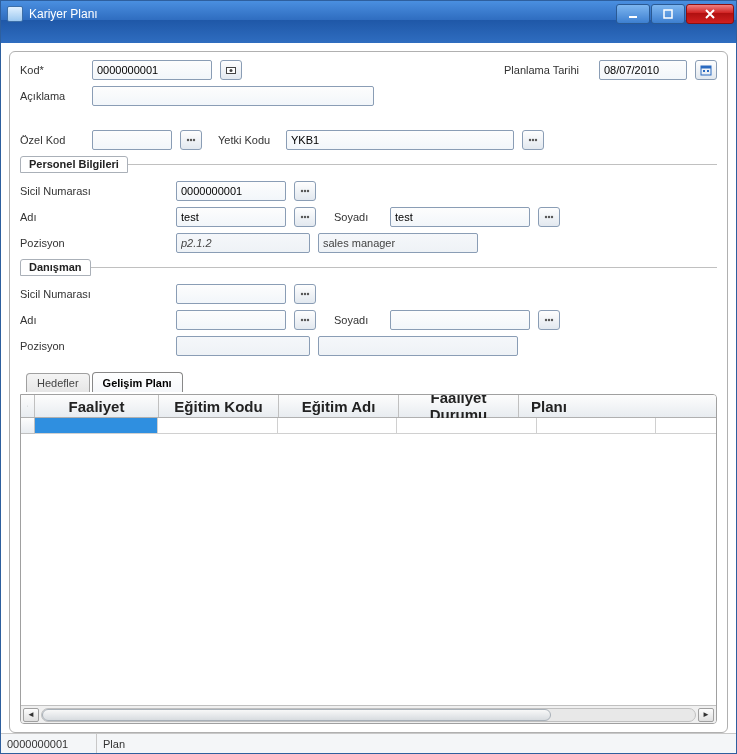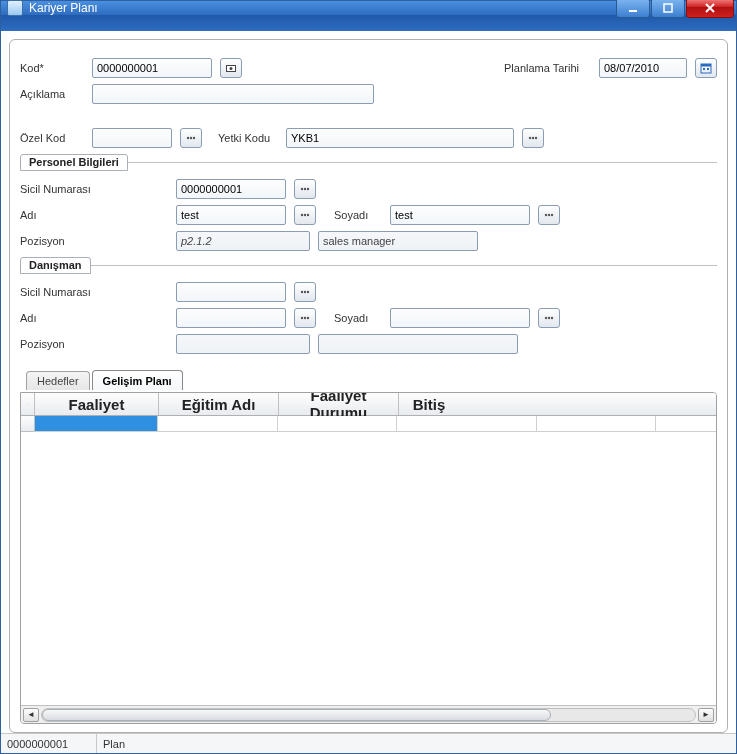--- a/index.html
+++ b/index.html
@@ -12,21 +12,21 @@
     overflow: hidden;
   }
   
   .window {
     width: 737px; height: 754px;
     border: 1px solid #2e5f9e;
     background: #fff;
     display: flex; flex-direction: column;
   }
   .titlebar {
-    height: 30px;
+    height: 42px;
     background: linear-gradient(to bottom,#4a8fe0 0%,#2f6dc0 45%,#1f58a8 46%,#2f6dc0 100%);
     display: flex; align-items: center;
     padding: 0 2px 16px 6px;
     color: #fff;
   }
   .titlebar .app-icon {
     width: 16px; height: 16px;
     background: linear-gradient(#e0f0ff,#9cc8f0);
     border: 1px solid #3d6fa8;
     border-radius: 2px;
@@ -55,21 +55,21 @@
     flex: 1;
     padding: 8px 8px 0 8px;
     display:flex; flex-direction:column;
     background:#fff;
     position:relative;
   }
   .panel {
     flex: 1;
     border: 1px solid #b0b0b0;
     border-radius: 6px;
-    padding: 18px 10px 8px 10px;
+    padding: 8px 10px 8px 10px;
     display:flex; flex-direction:column;
     overflow:hidden;
     position:relative;
   }
   
   .row { display:flex; align-items:center; margin-bottom:6px; gap:8px;}
   .label { color:#333; width:64px;}
   .label-w { color:#333; width:84px;}
   .sub-label { color:#333; width:48px;}
   .input {
@@ -436,23 +436,24 @@
         </div>
         <div class="tab-content">
           <div class="grid">
             <div class="grid-header">
               <div class="hcell c0" style="justify-content:center">
                 <svg width="8" height="8" viewBox="0 0 8 8">
                     <path d="M2 1 L6 4 L2 7 Z" fill="#555"></path>
                   </svg>
               </div>
               <div class="hcell c1">Faaliyet</div>
+              <div class="hcell c2">Eğitim Kodu</div>
               <div class="hcell c3">Eğitim Adı</div>
               <div class="hcell c5">Faaliyet Durumu</div>
-              <div class="hcell c6" style="border-right:none">Bitiş</div>
+              <div class="hcell c6" style="border-right:none">Planı</div>
             </div>
             <div class="grid-body">
               <div class="grid-row first">
                 <div class="row-handle c0"></div>
                 <div class="gcell c1 selected-cell"></div>
                 <div class="gcell c2"></div>
                 <div class="gcell c3"></div>
                 <div class="gcell c4"></div>
                 <div class="gcell c5"></div>
                 <div class="gcell c6" style="border-right:none"></div>

